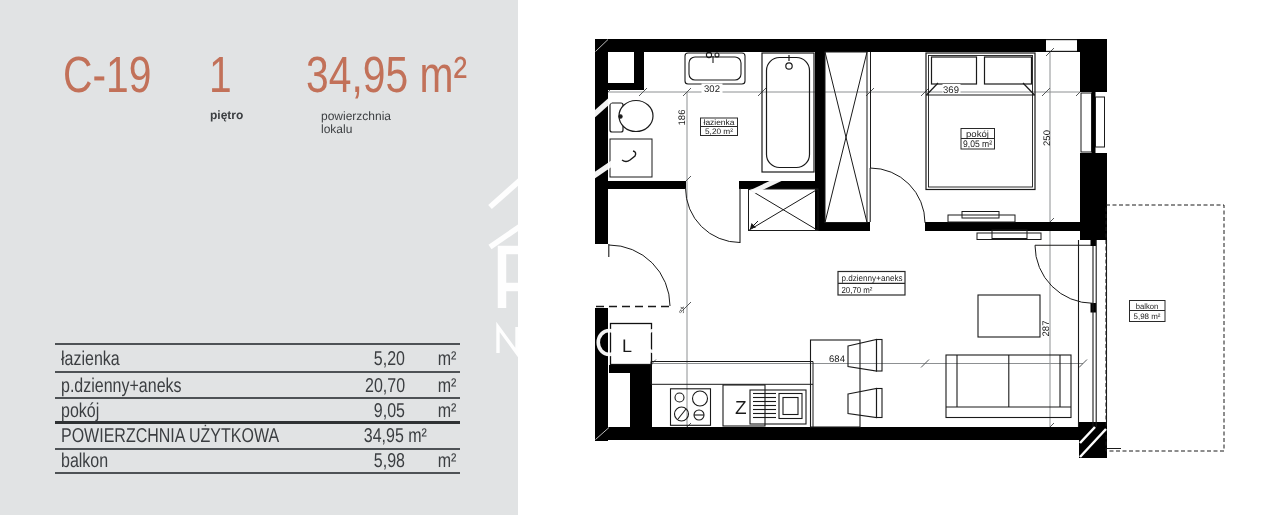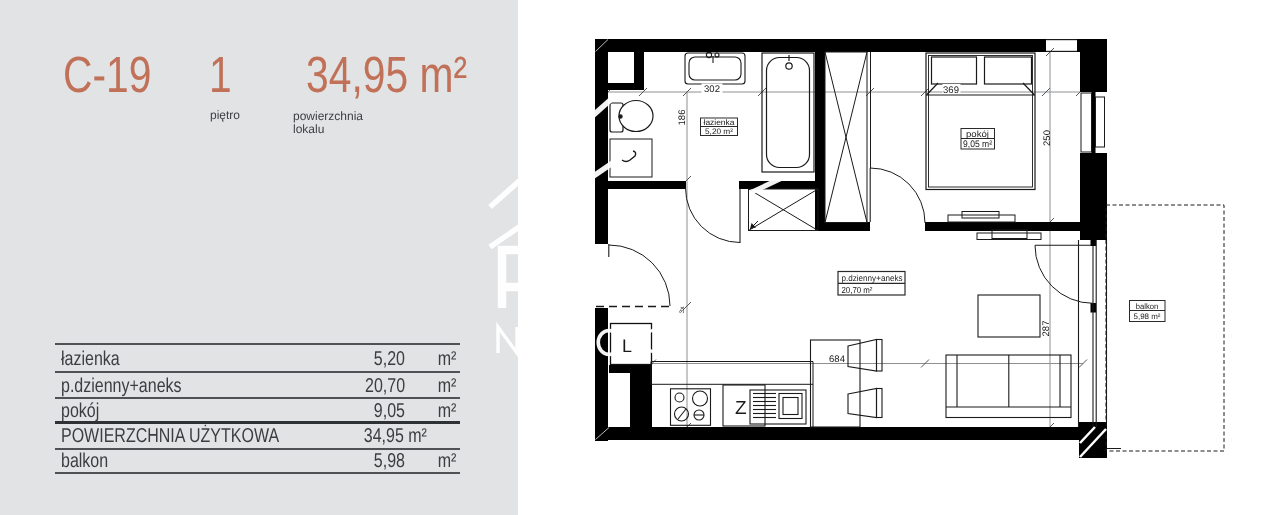--- a/index.html
+++ b/index.html
@@ -16,22 +16,22 @@
   .tm{position:absolute;right:4px;transform:scaleX(0.8);transform-origin:100% 50%;}
   .tline{position:absolute;left:55px;width:405px;background:#4e5255;height:2px;}
 </style>
 </head>
 <body>
 <div class="panel"></div>
 
 <div class="abs salmon hsc" style="left:63px;top:45px;">C-19</div>
 <div class="abs salmon hsc" style="left:209px;top:45px;">1</div>
 <div class="abs salmon hsc" style="left:306px;top:45px;">34,95 m²</div>
-<div class="abs sub" style="left:210px;top:109px;">piętro</div>
-<div class="abs sub" style="left:293px;top:110px;">powierzchnia<br>lokalu</div>
+<div class="abs sub" style="left:210px;top:109px;font-weight:bold;">piętro</div>
+<div class="abs sub" style="left:321px;top:110px;">powierzchnia<br>lokalu</div>
 
 <div class="tline" style="top:343px;"></div>
 <div class="tline" style="top:371px;"></div>
 <div class="tline" style="top:397px;"></div>
 <div class="tline" style="top:421px;height:3px;background:#2f3234;"></div>
 <div class="tline" style="top:448px;"></div>
 <div class="tline" style="top:472px;"></div>
 
 <div class="trow" style="top:348px;">
     <span class="tl">łazienka</span>

